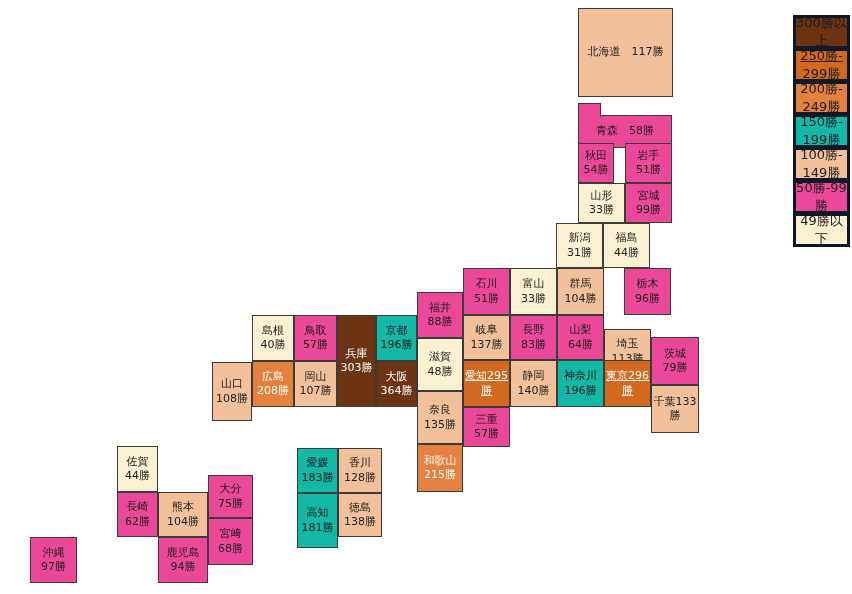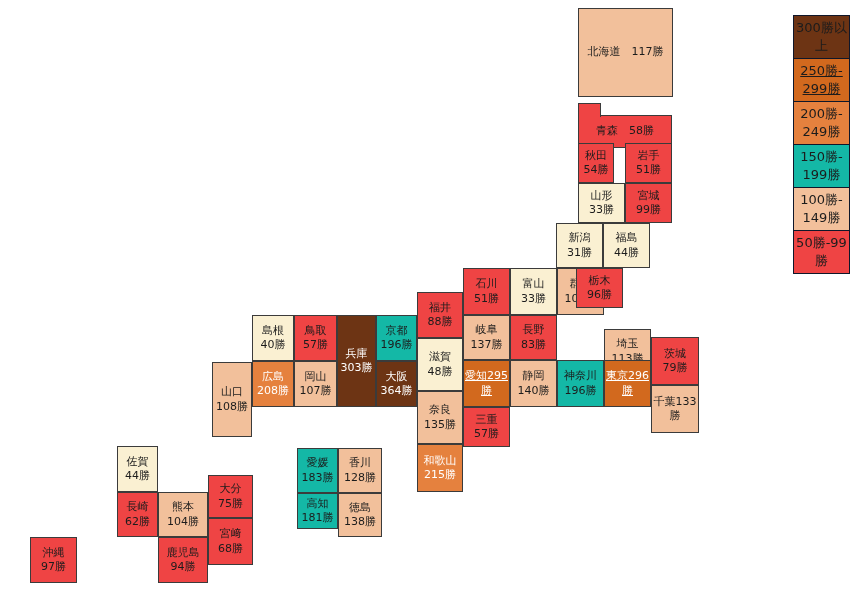--- a/index.html
+++ b/index.html
@@ -5,24 +5,24 @@
   html,body{margin:0;padding:0;background:#fff;}
   .canvas{position:relative;width:852px;height:594px;background:#ffffff;overflow:hidden;
           font-family:"DejaVu Sans","Liberation Sans",sans-serif;}
   .tile{position:absolute;box-sizing:border-box;border:1px solid #3b3b3b;
         display:flex;flex-direction:column;align-items:center;justify-content:center;
         text-align:center;font-size:11px;line-height:1.3;color:#1c1c1c;}
   .tile span{display:block;white-space:nowrap;}
   .tile-tab{position:absolute;box-sizing:border-box;border:1px solid #3b3b3b;border-bottom:none;z-index:2;}
   .wt{color:#ffffff;}
   .c300{background:#6D3414;} .c250{background:#D2691E;text-decoration:underline;} .c200{background:#E5813E;}
-  .c150{background:#14b8a6;} .c100{background:#F2C09B;} .c50{background:#ef4444;}
+  .c150{background:#14b8a6;} .c100{background:#F2C09B;} .c50{background:#ec4899;}
   .c49{background:#FAF0D2;}
   .legend{position:absolute;left:793px;top:15px;width:57px;}
-  .legend-item{box-sizing:border-box;width:57px;height:44px;margin-top:-1px;border:1px solid #0f172a;
+  .legend-item{box-sizing:border-box;width:57px;height:34px;margin-top:-1px;border:3px solid #0f172a;
         display:flex;flex-direction:column;align-items:center;justify-content:center;
         text-align:center;font-size:13px;line-height:1.35;color:#1c1c1c;}
   .legend-item:first-child{margin-top:0;}
   .legend-item span{display:block;white-space:nowrap;}
 </style>
 </head>
 <body>
 
 <div class="canvas">
 
@@ -63,36 +63,40 @@
       <span>51勝</span>
     </div>
   <div class="tile c49" style="left:510px;top:268px;width:47px;height:47px">
       <span>富山</span>
       <span>33勝</span>
     </div>
   <div class="tile c100" style="left:557px;top:268px;width:47px;height:47px">
       <span>群馬</span>
       <span>104勝</span>
     </div>
-  <div class="tile c50" style="left:576px;top:268px;width:47px;height:40px">
+  <div class="tile c50" style="left:624px;top:268px;width:47px;height:47px">
       <span>栃木</span>
       <span>96勝</span>
     </div>
   <div class="tile c50" style="left:417px;top:292px;width:46px;height:46px">
       <span>福井</span>
       <span>88勝</span>
     </div>
   <div class="tile c100" style="left:463px;top:315px;width:47px;height:45px">
       <span>岐阜</span>
       <span>137勝</span>
     </div>
   <div class="tile c50" style="left:510px;top:315px;width:47px;height:45px">
       <span>長野</span>
       <span>83勝</span>
     </div>
+  <div class="tile c50" style="left:557px;top:315px;width:47px;height:45px">
+      <span>山梨</span>
+      <span>64勝</span>
+    </div>
   <div class="tile c100" style="left:604px;top:329px;width:47px;height:45px">
       <span>埼玉</span>
       <span>113勝</span>
     </div>
   <div class="tile c50" style="left:651px;top:337px;width:48px;height:48px">
       <span>茨城</span>
       <span>79勝</span>
     </div>
   <div class="tile c49" style="left:417px;top:338px;width:46px;height:53px">
       <span>滋賀</span>
@@ -152,34 +156,34 @@
       <span>40勝</span>
     </div>
   <div class="tile c100" style="left:294px;top:361px;width:43px;height:46px">
       <span>岡山</span>
       <span>107勝</span>
     </div>
   <div class="tile c200 wt" style="left:252px;top:361px;width:42px;height:46px">
       <span>広島</span>
       <span>208勝</span>
     </div>
-  <div class="tile c100" style="left:212px;top:362px;width:40px;height:75px">
+  <div class="tile c100" style="left:212px;top:362px;width:40px;height:59px">
       <span>山口</span>
       <span>108勝</span>
     </div>
 
   <div class="tile c150" style="left:297px;top:448px;width:41px;height:45px">
       <span>愛媛</span>
       <span>183勝</span>
     </div>
   <div class="tile c100" style="left:338px;top:448px;width:44px;height:45px">
       <span>香川</span>
       <span>128勝</span>
     </div>
-  <div class="tile c150" style="left:297px;top:493px;width:41px;height:36px">
+  <div class="tile c150" style="left:297px;top:493px;width:41px;height:55px">
       <span>高知</span>
       <span>181勝</span>
     </div>
   <div class="tile c100" style="left:338px;top:493px;width:44px;height:44px">
       <span>徳島</span>
       <span>138勝</span>
     </div>
 
   <div class="tile c49" style="left:117px;top:446px;width:41px;height:46px">
       <span>佐賀</span>
@@ -228,15 +232,19 @@
         <span>199勝</span>
       </div>
     <div class="legend-item c100">
         <span>100勝-</span>
         <span>149勝</span>
       </div>
     <div class="legend-item c50">
         <span>50勝-99</span>
         <span>勝</span>
       </div>
+    <div class="legend-item c49">
+        <span>49勝以</span>
+        <span>下</span>
+      </div>
   </div>
 
 </div>
 
 </body></html>

